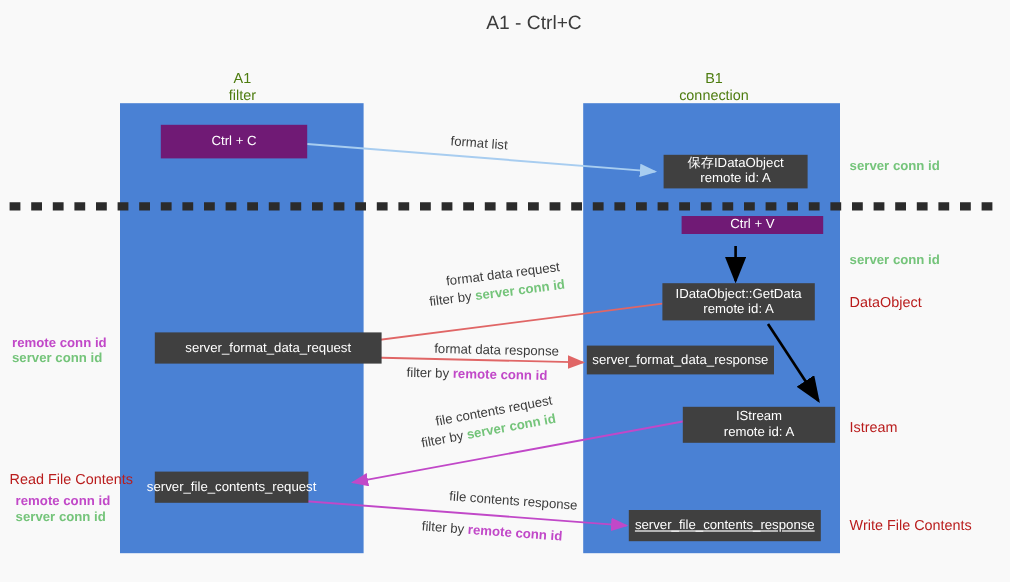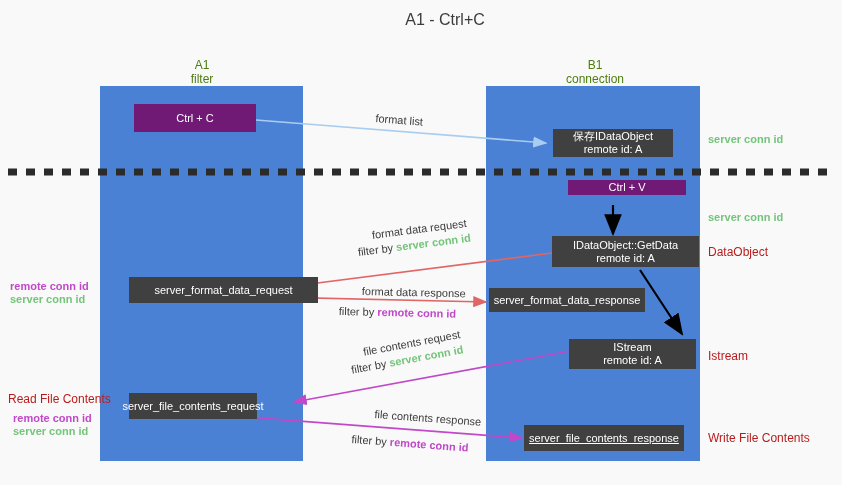--- a/index.html
+++ b/index.html
@@ -111,21 +111,21 @@
 
   <div class="box orange" style="left:129px;top:393px;width:128px;height:26px;">server_file_contents_request</div>
 
   <div class="box orange" style="left:553px;top:129px;width:120px;height:28px;flex-direction:column;">
     <span>保存IDataObject</span>
     <span>remote id: A</span>
   </div>
 
   <div class="box green" style="left:554px;top:180px;width:118px;height:15px;margin-left:14px;">Ctrl + V</div>
 
-  <div class="box orange" style="left:552px;top:236px;width:147px;height:31px;flex-direction:column;">
+  <div class="box orange" style="left:552px;top:236px;width:127px;height:31px;flex-direction:column;">
     <span>IDataObject::GetData</span>
     <span>remote id: A</span>
   </div>
 
   <div class="box orange" style="left:489px;top:288px;width:156px;height:24px;">server_format_data_response</div>
 
   <div class="box orange" style="left:569px;top:339px;width:127px;height:30px;flex-direction:column;">
     <span>IStream</span>
     <span>remote id: A</span>
   </div>

